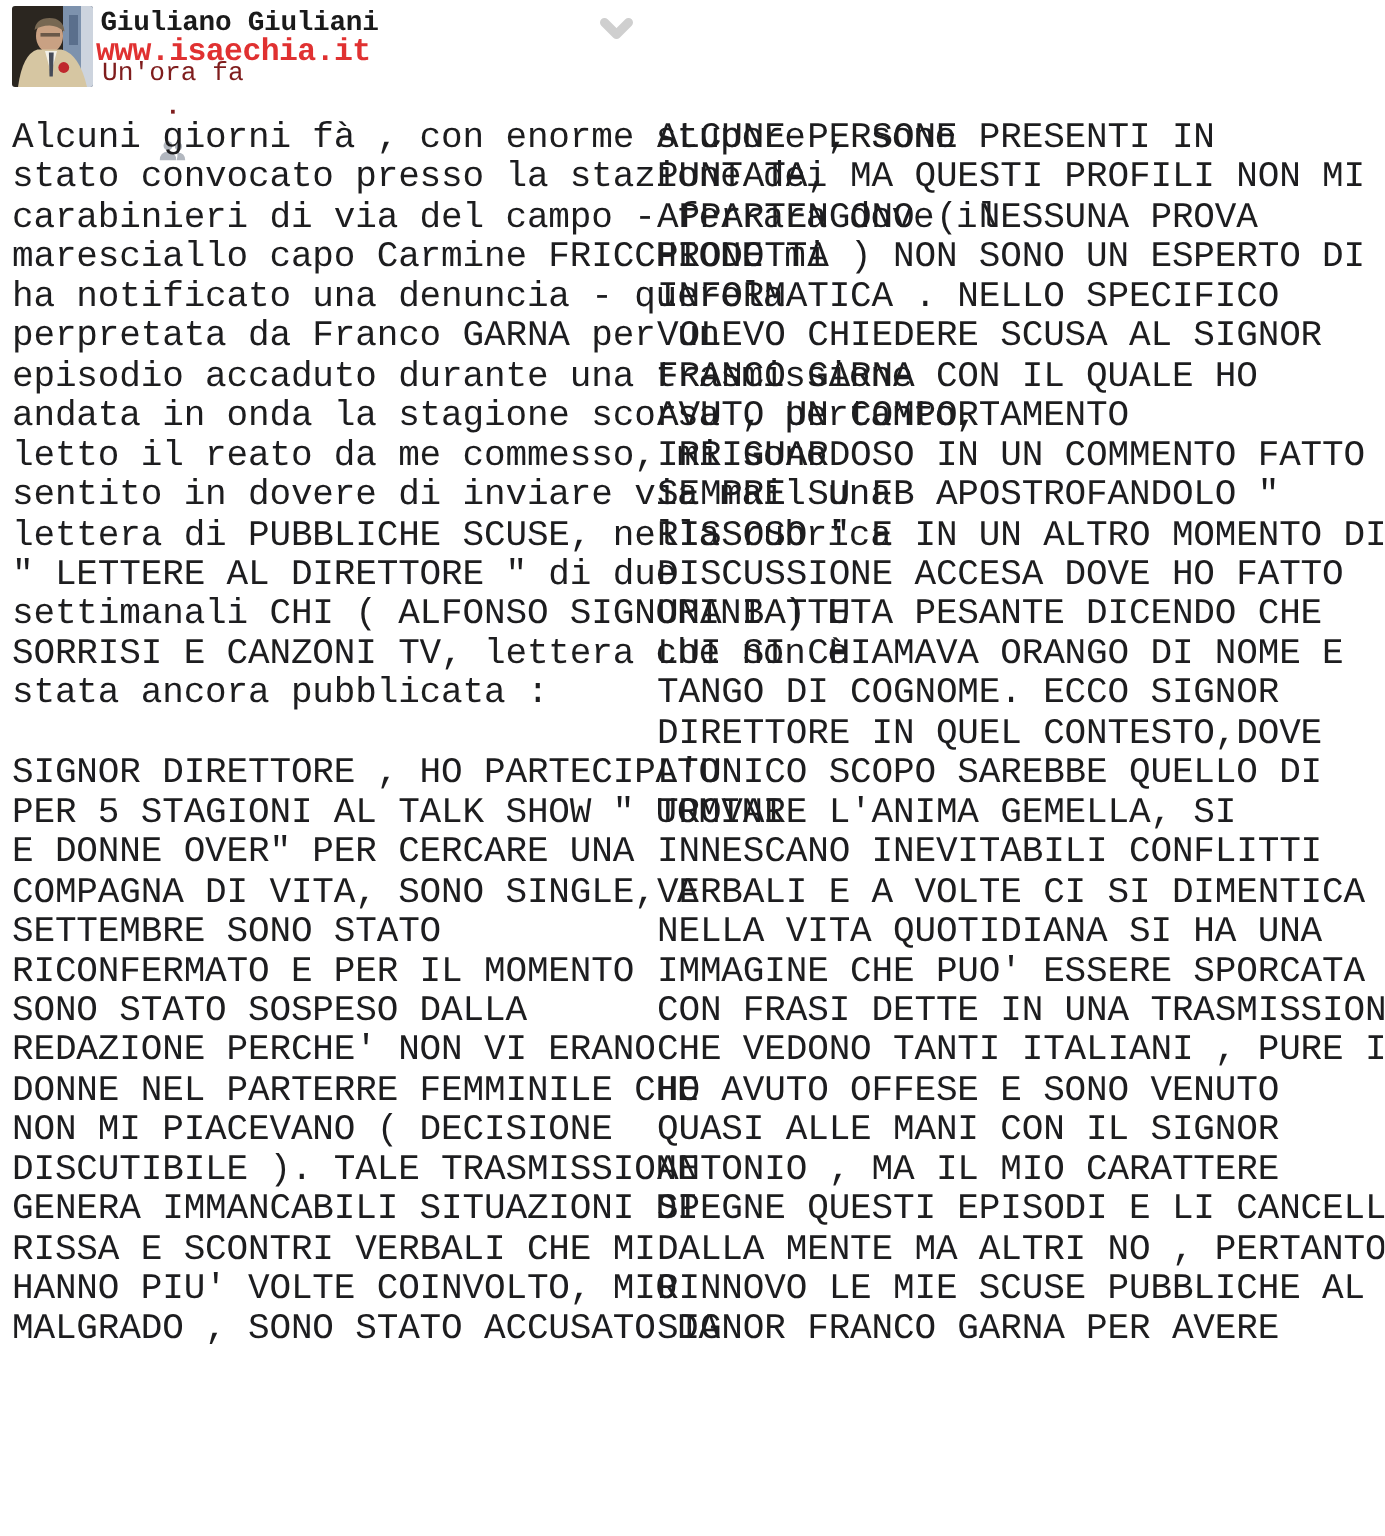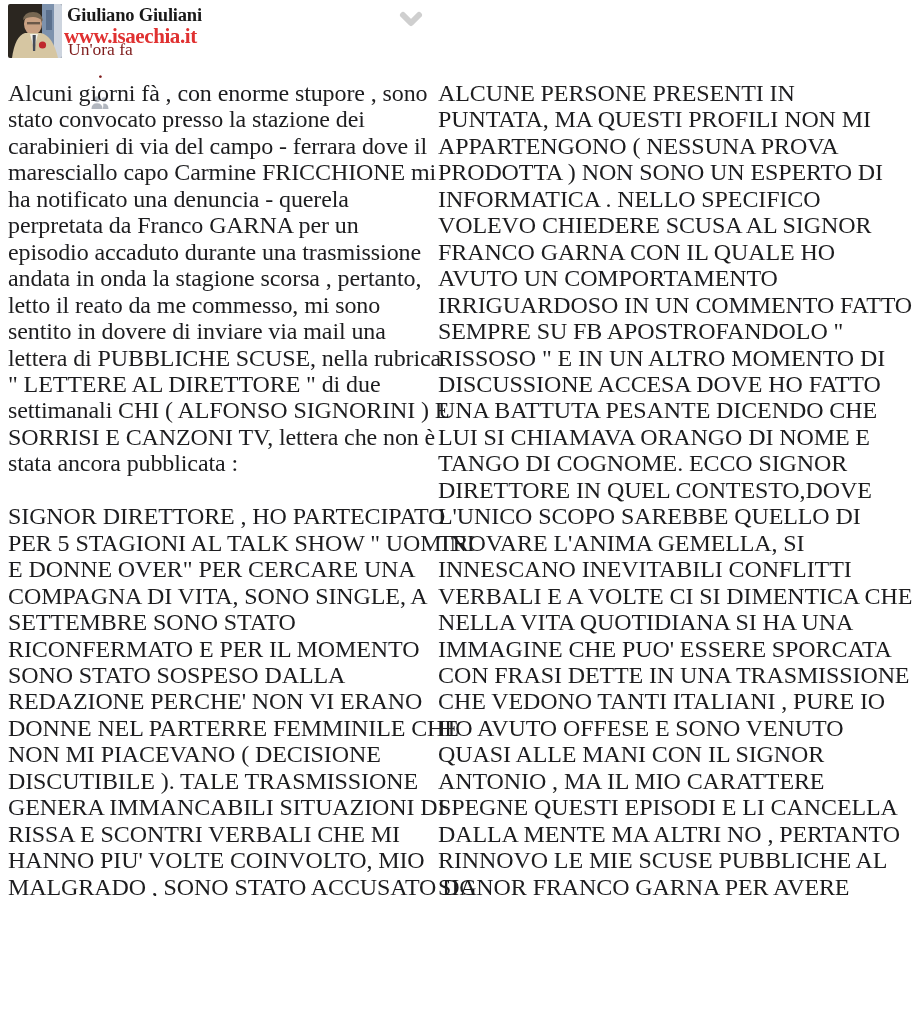--- a/index.html
+++ b/index.html
@@ -1,21 +1,21 @@
 <!DOCTYPE html>
 <html><head>
 <meta charset="utf-8">
 <style>
   html, body { margin: 0; padding: 0; background: #ffffff; }
   .post {
     position: relative;
     width: 923px;
     height: 896px;
     background: #ffffff;
-    font-family: Liberation Serif, serif;
+    font-family: Liberation Mono, monospace;
     overflow: hidden;
   }
   .avatar {
     position: absolute;
     left: 8px; top: 4px;
     width: 54px; height: 54px;
     border-radius: 2px;
     overflow: hidden;
   }
   .author {

